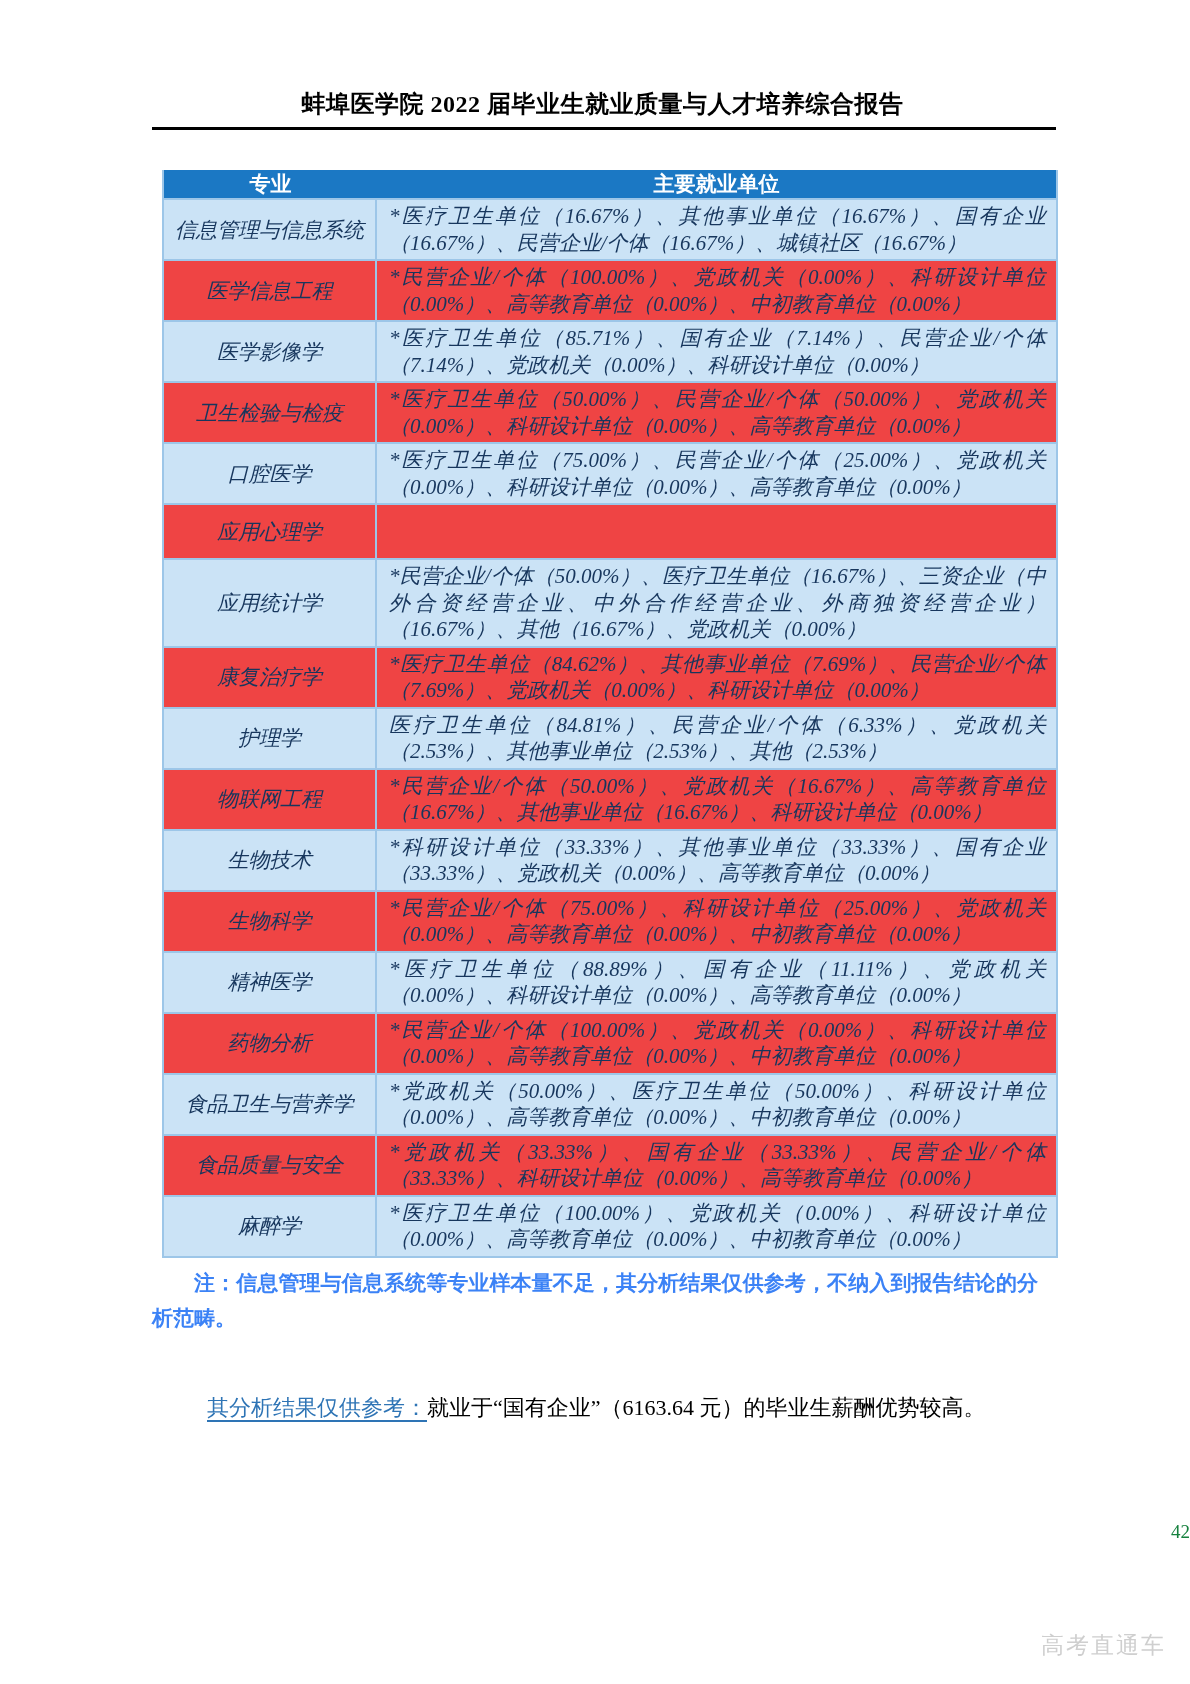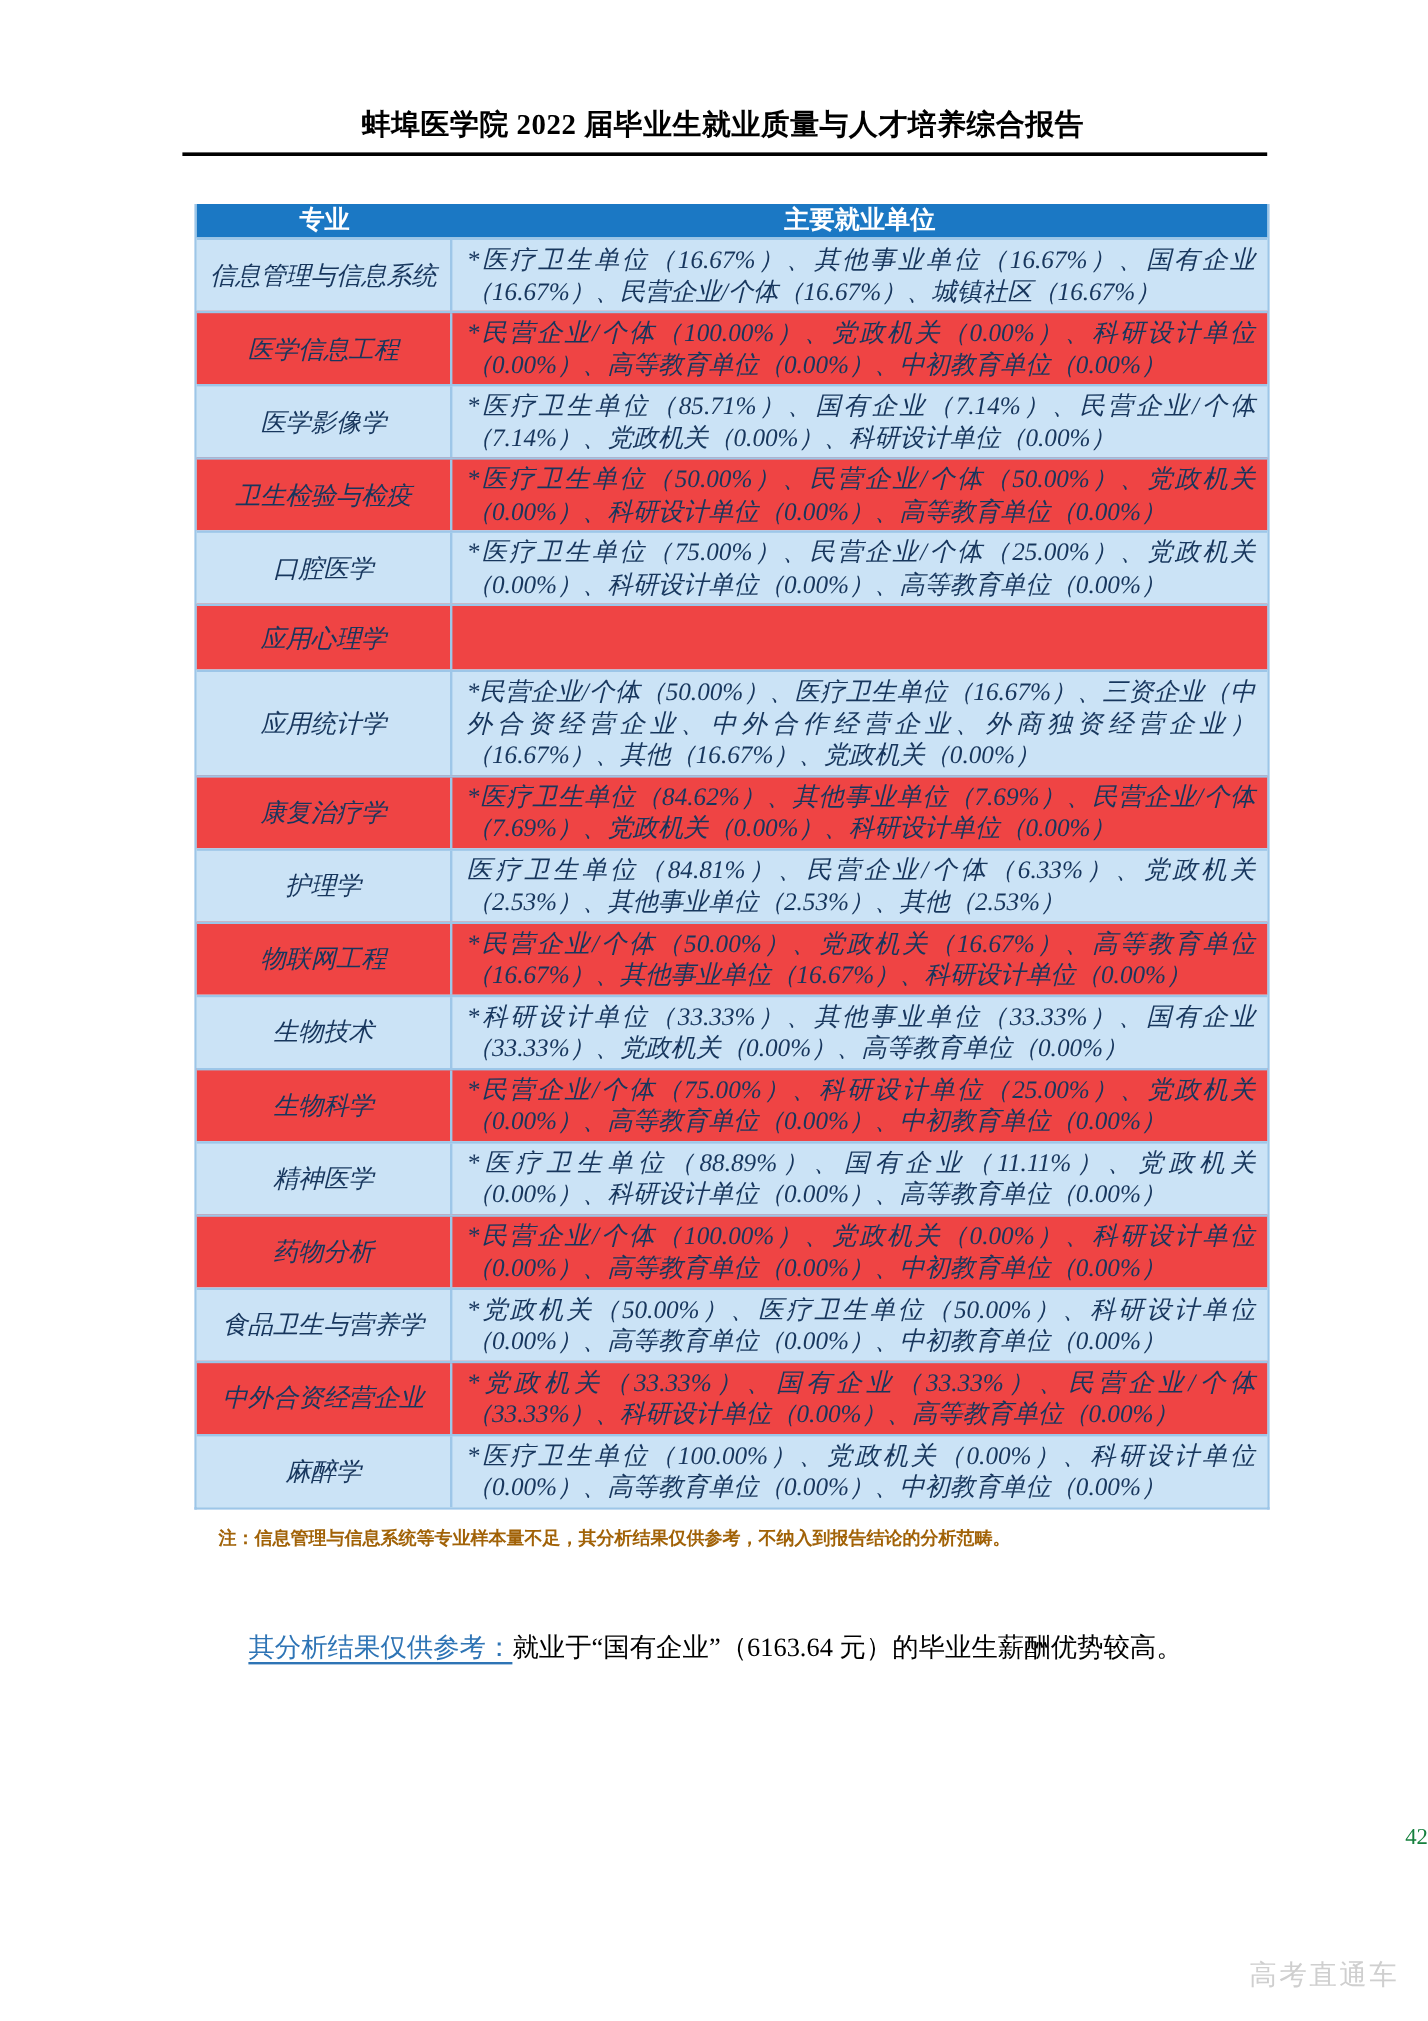--- a/index.html
+++ b/index.html
@@ -84,23 +84,23 @@
     padding: 3px 10px 3px 12px;
     text-align: justify;
     text-justify: inter-ideograph;
     box-sizing: border-box;
   }
   .note {
     margin: 7px 152px 0 152px;
     width: 886px;
     font-family: "Liberation Sans", "DejaVu Sans", sans-serif;
     font-weight: 700;
-    font-size: 15px;
+    font-size: 21px;
     line-height: 35px;
-    color: #a16207;
+    color: #3b82f6;
     text-indent: 2em;
     text-align: justify;
   }
   .income {
     margin: 42px 152px 0 152px;
     width: 886px;
     font-size: 22px;
     line-height: 62px;
     color: #000000;
     text-indent: 2.5em;
@@ -203,21 +203,21 @@
           </div>
           <div class="trow plain">
             <div class="mcell">药物分析</div>
             <div class="ucell">*民营企业/个体（100.00%）、党政机关（0.00%）、科研设计单位（0.00%）、高等教育单位（0.00%）、中初教育单位（0.00%）</div>
           </div>
           <div class="trow shaded">
             <div class="mcell">食品卫生与营养学</div>
             <div class="ucell">*党政机关（50.00%）、医疗卫生单位（50.00%）、科研设计单位（0.00%）、高等教育单位（0.00%）、中初教育单位（0.00%）</div>
           </div>
           <div class="trow plain">
-            <div class="mcell">中外合资经营企业</div>
+            <div class="mcell">食品质量与安全</div>
             <div class="ucell">*党政机关（33.33%）、国有企业（33.33%）、民营企业/个体（33.33%）、科研设计单位（0.00%）、高等教育单位（0.00%）</div>
           </div>
           <div class="trow shaded">
             <div class="mcell">麻醉学</div>
             <div class="ucell">*医疗卫生单位（100.00%）、党政机关（0.00%）、科研设计单位（0.00%）、高等教育单位（0.00%）、中初教育单位（0.00%）</div>
           </div>
         </div>
     </div>
 
     <p class="note">注：信息管理与信息系统等专业样本量不足，其分析结果仅供参考，不纳入到报告结论的分析范畴。</p>

